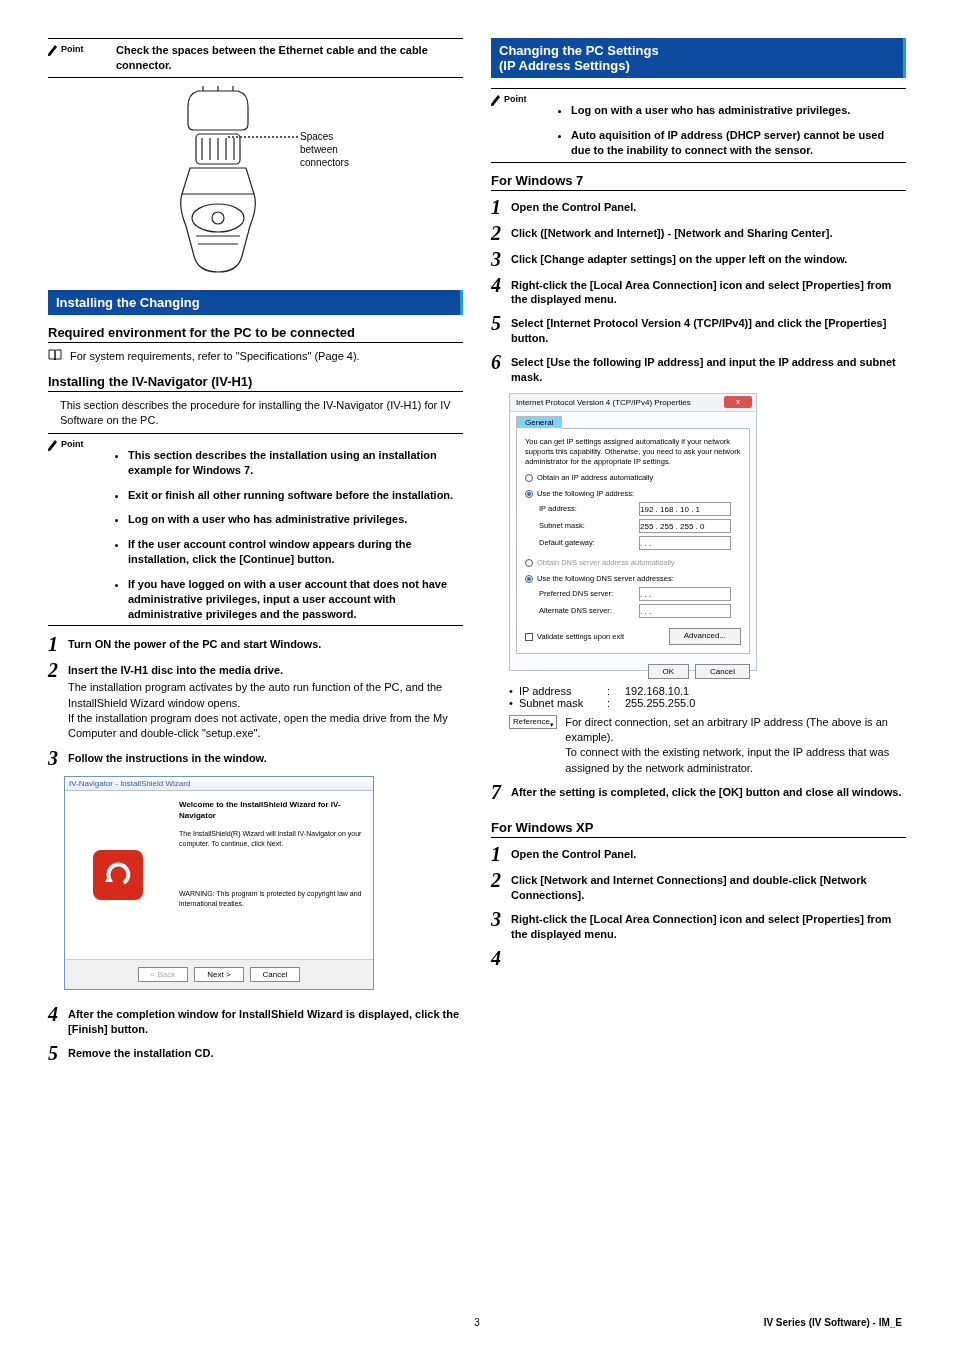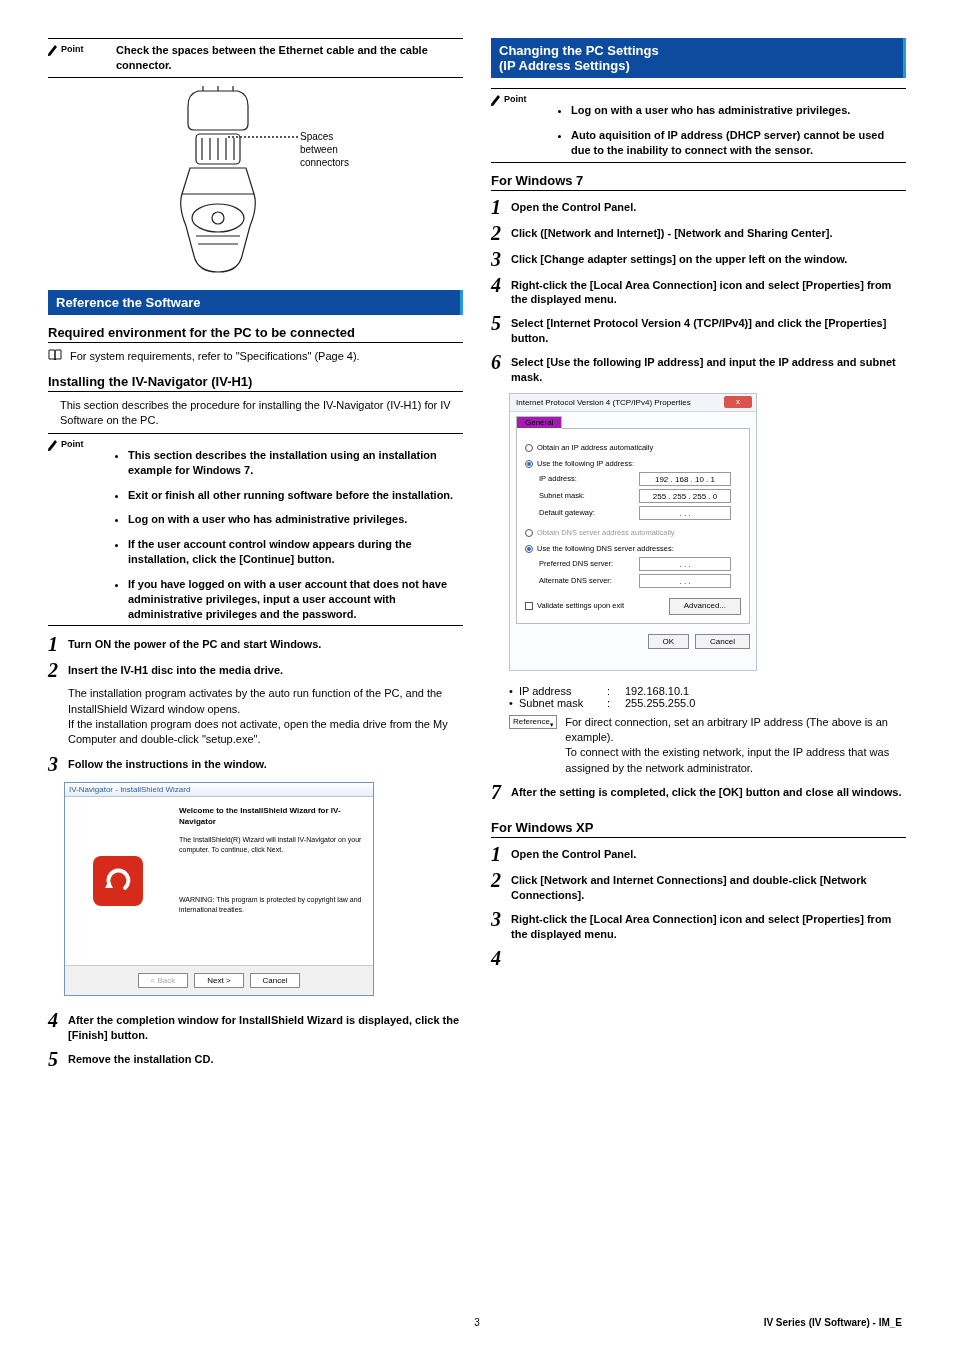--- a/index.html
+++ b/index.html
@@ -89,21 +89,21 @@
     flex-shrink: 0;
     width: 14px;
   }
   .step-body { flex: 1; padding-top: 3px; }
   .step-title {
     font-weight: bold;
     line-height: 1.35;
   }
   .step-desc {
     line-height: 1.4;
-    margin-top: 8px;
+    margin-top: 2px;
   }
   .ref-box {
     display: flex;
     gap: 8px;
     margin: 6px 0;
   }
   .book-icon {
     flex-shrink: 0;
     width: 14px;
   }
@@ -232,21 +232,21 @@
     background: #d9534f; border-radius: 2px;
     color: #fff; font-size: 8px; text-align: center; line-height: 12px;
   }
   .ipv4-tab {
     margin: 4px 0 0 6px;
     display: inline-block;
     border: 1px solid #bbb;
     border-bottom: 1px solid #fff;
     padding: 1px 8px;
     font-size: 8px;
-    background: #a21caf;
+    background: #7dd3fc;
     position: relative;
     z-index: 2;
   }
   .ipv4-panel {
     border: 1px solid #bbb;
     margin: -1px 6px 6px 6px;
     padding: 8px;
     font-size: 7.5px;
     line-height: 1.35;
     background: #fff;
@@ -256,21 +256,21 @@
     display: flex;
     margin: 3px 0 3px 14px;
     align-items: center;
   }
   .ipv4-row .lbl { width: 100px; }
   .ipv4-row .val {
     border: 1px solid #999;
     width: 92px;
     height: 14px;
     font-size: 8px;
-    text-align: center;
+    text-align: left;
     line-height: 13px;
   }
   .ipv4-footer {
     display: flex;
     justify-content: flex-end;
     gap: 6px;
     padding: 4px 6px 6px 6px;
   }
   .ipv4-btn {
     border: 1px solid #888;
@@ -340,21 +340,21 @@
           <line x1="40" y1="158" x2="80" y2="158"></line>
         </g>
       </svg>
       <div class="dots-line"></div>
       <div class="eth-label">
         <span>Spaces between</span><br>
         <span>connectors</span>
       </div>
     </div>
 
-    <div class="section-hdr">Reference the Software</div>
+    <div class="section-hdr">Installing the Changing</div>
 
     <div class="sub-hdr">Required environment for the PC to be connected</div>
 
     <div class="ref-box">
       <span class="book-icon">
         <svg width="14" height="12" viewBox="0 0 14 12">
             <path d="M1 1 L6 1 Q7 1 7 2 L7 11 Q7 10 6 10 L1 10 Z M13 1 L8 1 Q7 1 7 2 L7 11 Q7 10 8 10 L13 10 Z" fill="none" stroke="#000" stroke-width="0.9"></path>
           </svg>
       </span>
       <div class="ref-body">For system requirements, refer to "Specifications" (Page 4).</div>
@@ -515,20 +515,21 @@
         </div>
       </div>
 
     <div class="fig fig-ipv4">
       <div class="ipv4-titlebar">
         <span>Internet Protocol Version 4 (TCP/IPv4) Properties</span>
         <span class="ipv4-close">x</span>
       </div>
       <div class="ipv4-tab">General</div>
       <div class="ipv4-panel">
+        <div>You can get IP settings assigned automatically if your network supports this capability. Otherwise, you need to ask your network administrator for the appropriate IP settings.</div>
         <div class="ipv4-radio"><span class="rad"></span><span>Obtain an IP address automatically</span></div>
         <div class="ipv4-radio"><span class="rad sel"></span><span>Use the following IP address:</span></div>
         <div class="ipv4-row">
           <span class="lbl">IP address:</span>
           <span class="val">192 . 168 .  10 .   1</span>
         </div>
         <div class="ipv4-row">
           <span class="lbl">Subnet mask:</span>
           <span class="val">255 . 255 . 255 .   0</span>
         </div>

